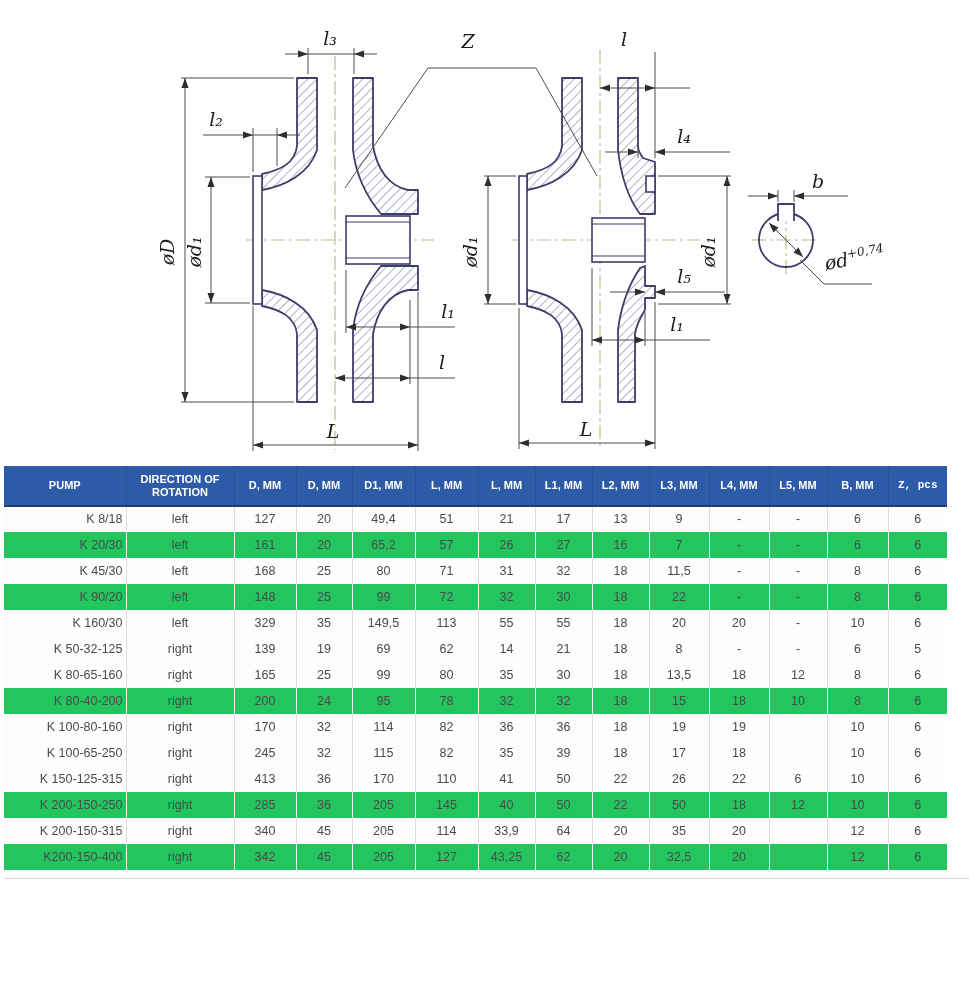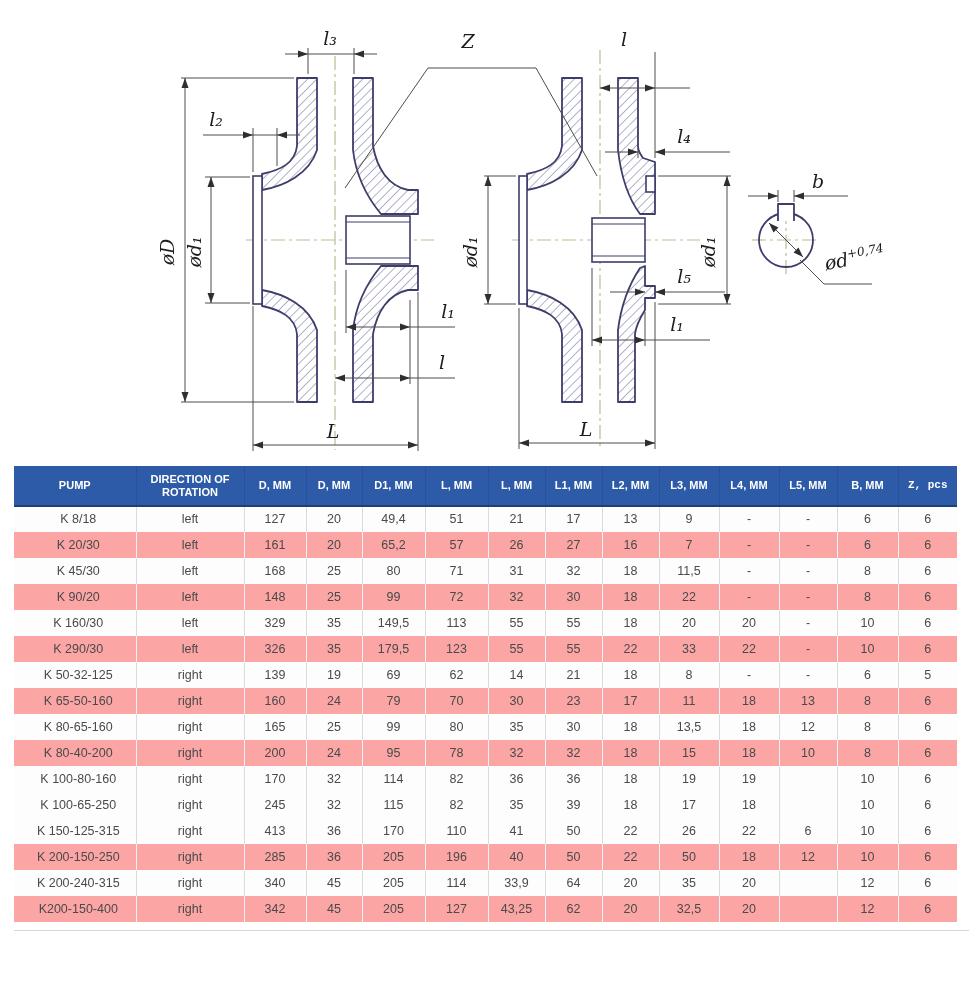--- a/index.html
+++ b/index.html
@@ -2,36 +2,36 @@
 <html><head>
 <meta charset="utf-8">
 <style>
   * { margin:0; padding:0; box-sizing:border-box; }
   html,body { width:969px; background:#ffffff; font-family:"Liberation Sans", sans-serif; }
   .page { width:969px; height:1000px; background:#fff; position:relative; overflow:hidden; }
 
   .drawing-wrap { width:969px; height:466px; position:relative; }
   .drawing-wrap svg { display:block; }
 
-  .tbl-wrap { padding:0 14px; }
+  .tbl-wrap { padding:0 4px; }
   table { border-collapse:collapse; width:941px; table-layout:fixed; }
   thead th {
     background:#2e5ba7; color:#ffffff; font-weight:bold; font-size:11px;
     padding:5px 3px; text-align:center; vertical-align:middle; height:40px;
     border-right:1px solid #29519a; border-bottom:2px solid #1e4077; line-height:13px;
   }
   thead th:last-child { border-right:none;font-family:Liberation Mono, monospace; }
   tbody td {
     font-size:12.5px; color:#4a4a4a; text-align:center; vertical-align:middle;
     padding:5px 3px; height:26px; border-right:1px solid #dcdcdc; line-height:15px;
   }
-  tbody td:first-child { text-align:center; padding-left:10px; }
+  tbody td:first-child { text-align:right; padding-left:10px; }
   tbody td:last-child { border-right:none; }
   tbody tr.w { background:#fdfdfd; }
-  tbody tr.b { background:#fca5a5; }
+  tbody tr.b { background:#22c55e; }
   tbody tr.b td { border-right:1px solid #eef2fa; }
   tbody tr.b td:last-child { border-right:none; }
   .c0{width:122px}.c1{width:108px}.c2{width:62px}.c3{width:56px}.c4{width:63px}
   .c5{width:63px}.c6{width:57px}.c7{width:57px}.c8{width:57px}.c9{width:60px}
   .c10{width:60px}.c11{width:58px}.c12{width:61px}.c13{width:59px}
   .bottom-rule { margin:8px 0 0 0; border-top:1px solid #d6d6d6; width:969px; }
 
   .part { fill:none; stroke:#3d3d6b; stroke-width:1.8; stroke-linejoin:round; }
   .mat  { fill:url(#hatch); stroke:#3d3d6b; stroke-width:1.8; stroke-linejoin:round; }
   .wht  { fill:#ffffff; stroke:#3d3d6b; stroke-width:1.6; }
@@ -308,67 +308,35 @@
             <td class="c5">113</td>
             <td class="c6">55</td>
             <td class="c7">55</td>
             <td class="c8">18</td>
             <td class="c9">20</td>
             <td class="c10">20</td>
             <td class="c11">-</td>
             <td class="c12">10</td>
             <td class="c13">6</td>
           </tr>
-          <tr class="b">
-            <td class="c0">K 290/30</td>
-            <td class="c1">left</td>
-            <td class="c2">326</td>
-            <td class="c3">35</td>
-            <td class="c4">179,5</td>
-            <td class="c5">123</td>
-            <td class="c6">55</td>
-            <td class="c7">55</td>
-            <td class="c8">22</td>
-            <td class="c9">33</td>
-            <td class="c10">22</td>
-            <td class="c11">-</td>
-            <td class="c12">10</td>
-            <td class="c13">6</td>
-          </tr>
           <tr class="w">
             <td class="c0">K 50-32-125</td>
             <td class="c1">right</td>
             <td class="c2">139</td>
             <td class="c3">19</td>
             <td class="c4">69</td>
             <td class="c5">62</td>
             <td class="c6">14</td>
             <td class="c7">21</td>
             <td class="c8">18</td>
             <td class="c9">8</td>
             <td class="c10">-</td>
             <td class="c11">-</td>
             <td class="c12">6</td>
             <td class="c13">5</td>
-          </tr>
-          <tr class="b">
-            <td class="c0">K 65-50-160</td>
-            <td class="c1">right</td>
-            <td class="c2">160</td>
-            <td class="c3">24</td>
-            <td class="c4">79</td>
-            <td class="c5">70</td>
-            <td class="c6">30</td>
-            <td class="c7">23</td>
-            <td class="c8">17</td>
-            <td class="c9">11</td>
-            <td class="c10">18</td>
-            <td class="c11">13</td>
-            <td class="c12">8</td>
-            <td class="c13">6</td>
           </tr>
           <tr class="w">
             <td class="c0">K 80-65-160</td>
             <td class="c1">right</td>
             <td class="c2">165</td>
             <td class="c3">25</td>
             <td class="c4">99</td>
             <td class="c5">80</td>
             <td class="c6">35</td>
             <td class="c7">30</td>
@@ -442,32 +410,32 @@
             <td class="c11">6</td>
             <td class="c12">10</td>
             <td class="c13">6</td>
           </tr>
           <tr class="b">
             <td class="c0">K 200-150-250</td>
             <td class="c1">right</td>
             <td class="c2">285</td>
             <td class="c3">36</td>
             <td class="c4">205</td>
-            <td class="c5">196</td>
+            <td class="c5">145</td>
             <td class="c6">40</td>
             <td class="c7">50</td>
             <td class="c8">22</td>
             <td class="c9">50</td>
             <td class="c10">18</td>
             <td class="c11">12</td>
             <td class="c12">10</td>
             <td class="c13">6</td>
           </tr>
           <tr class="w">
-            <td class="c0">K 200-240-315</td>
+            <td class="c0">K 200-150-315</td>
             <td class="c1">right</td>
             <td class="c2">340</td>
             <td class="c3">45</td>
             <td class="c4">205</td>
             <td class="c5">114</td>
             <td class="c6">33,9</td>
             <td class="c7">64</td>
             <td class="c8">20</td>
             <td class="c9">35</td>
             <td class="c10">20</td>

